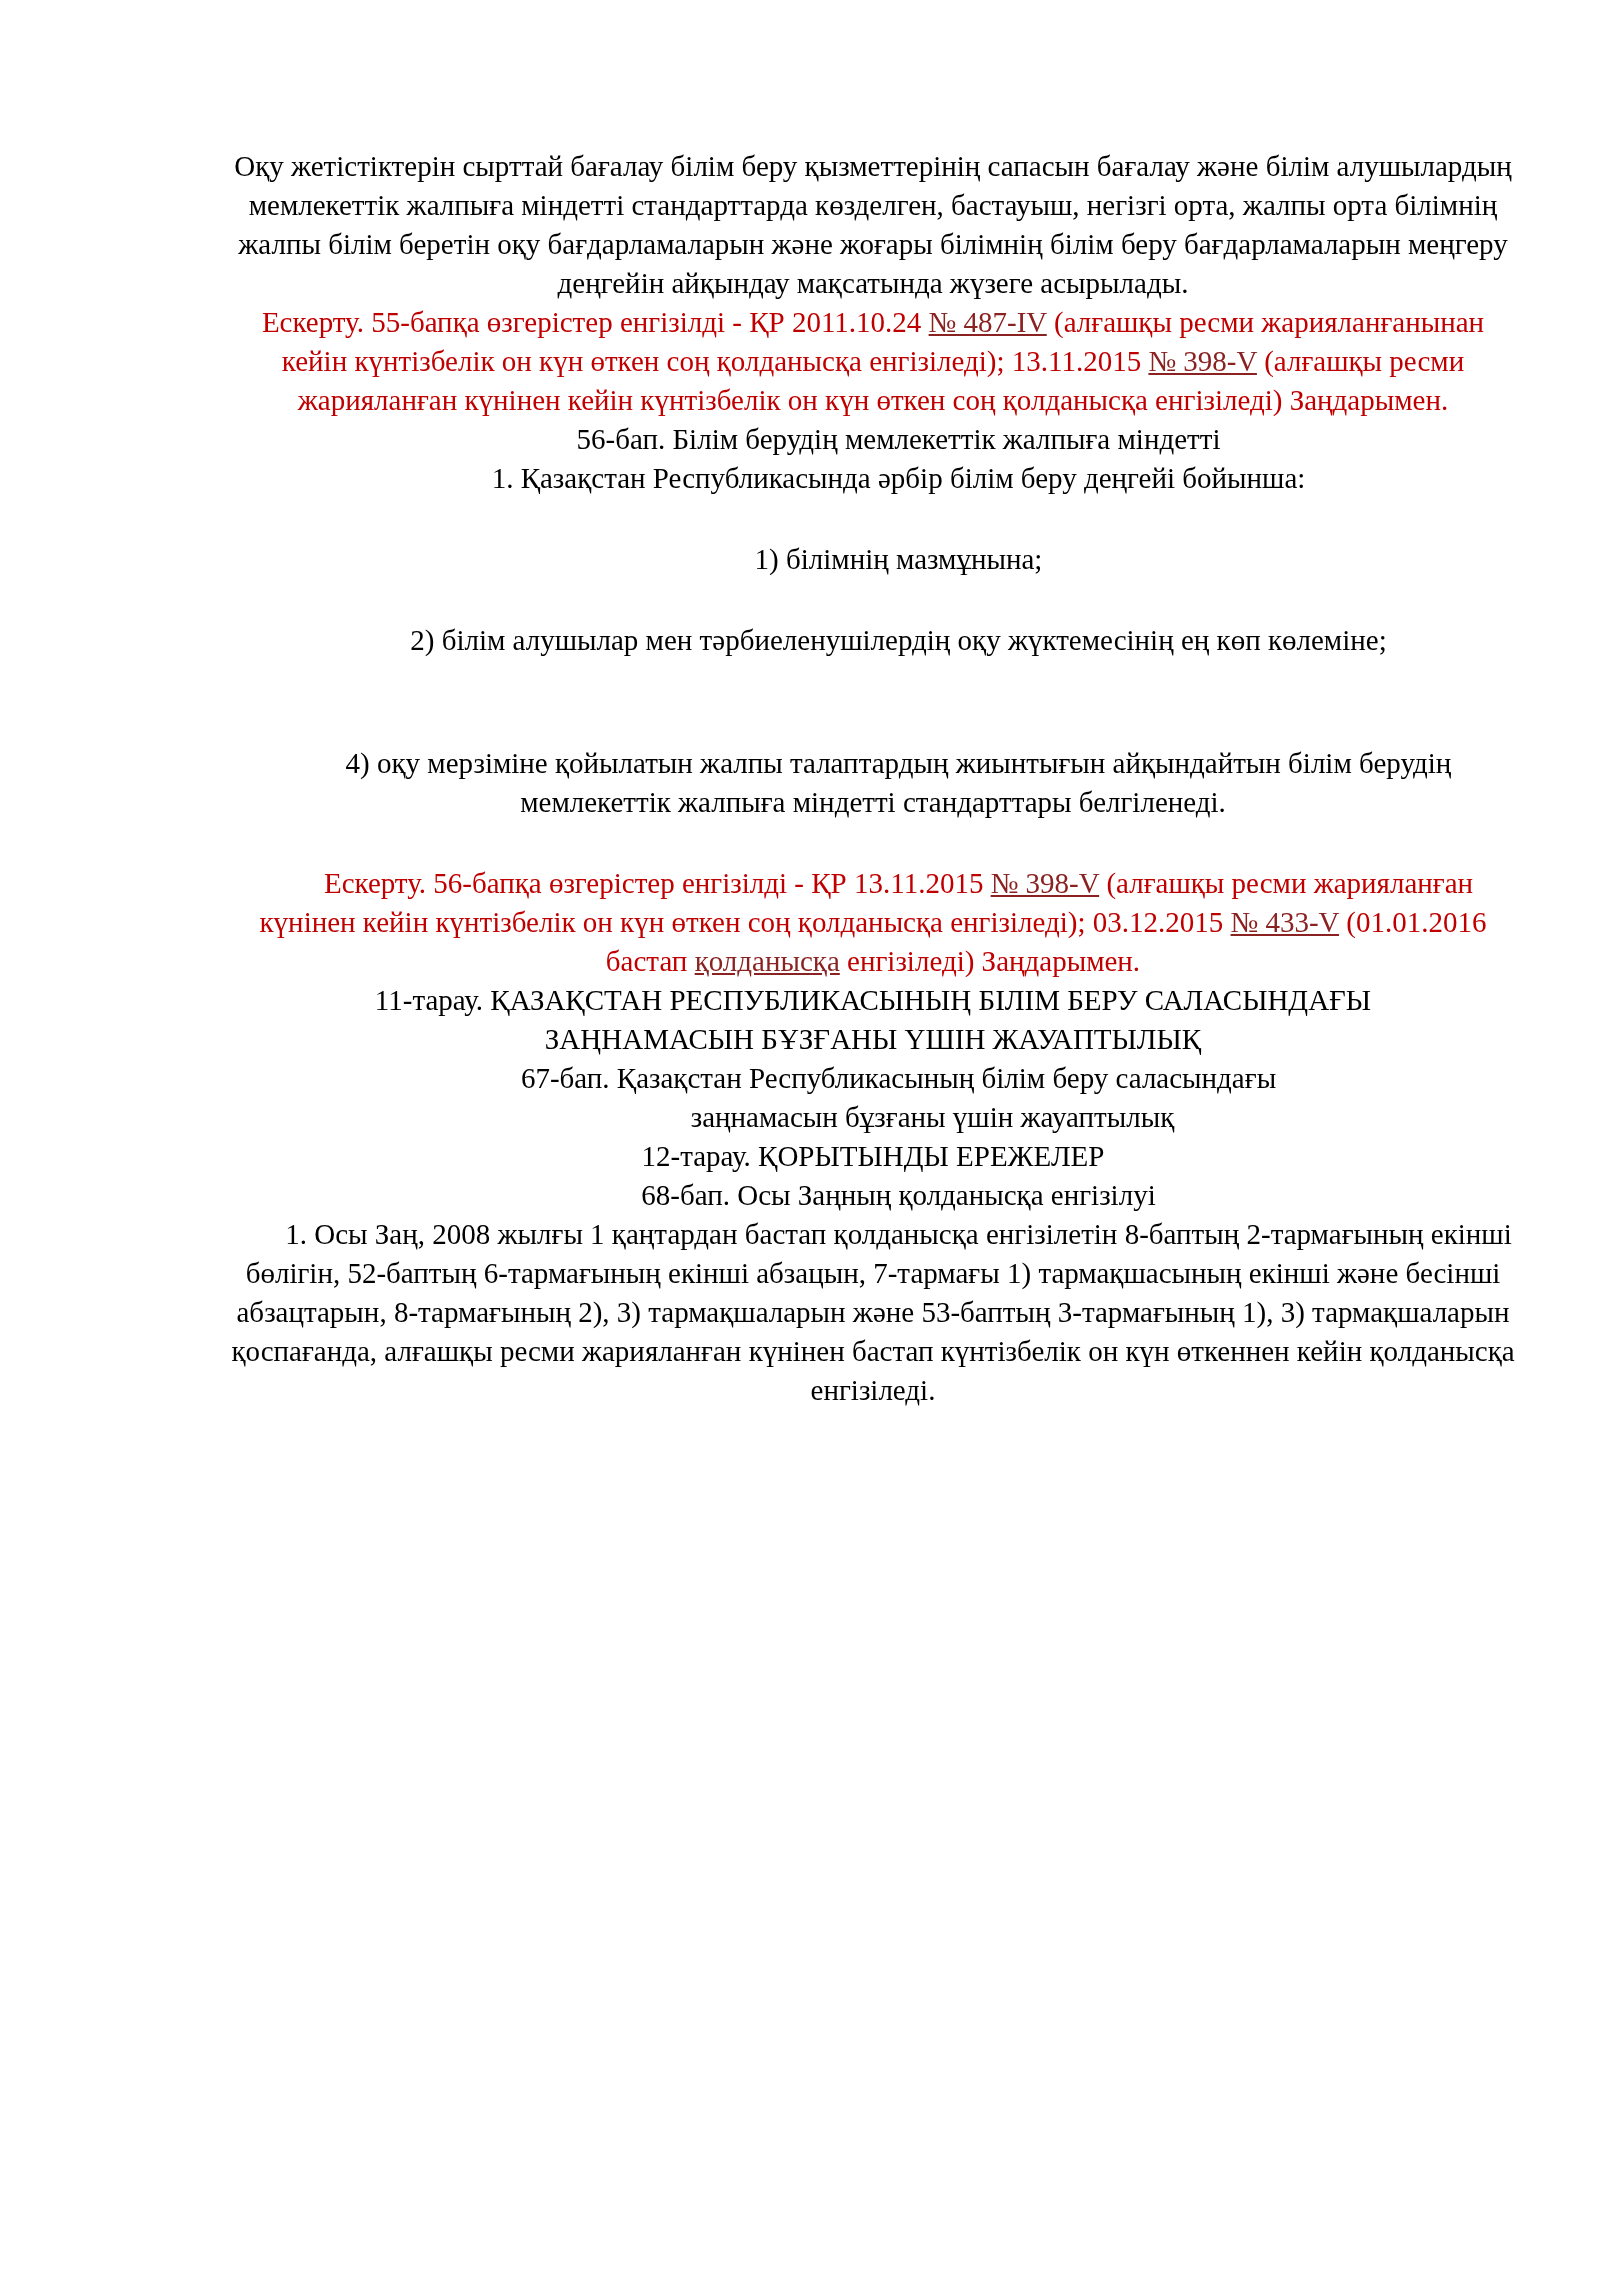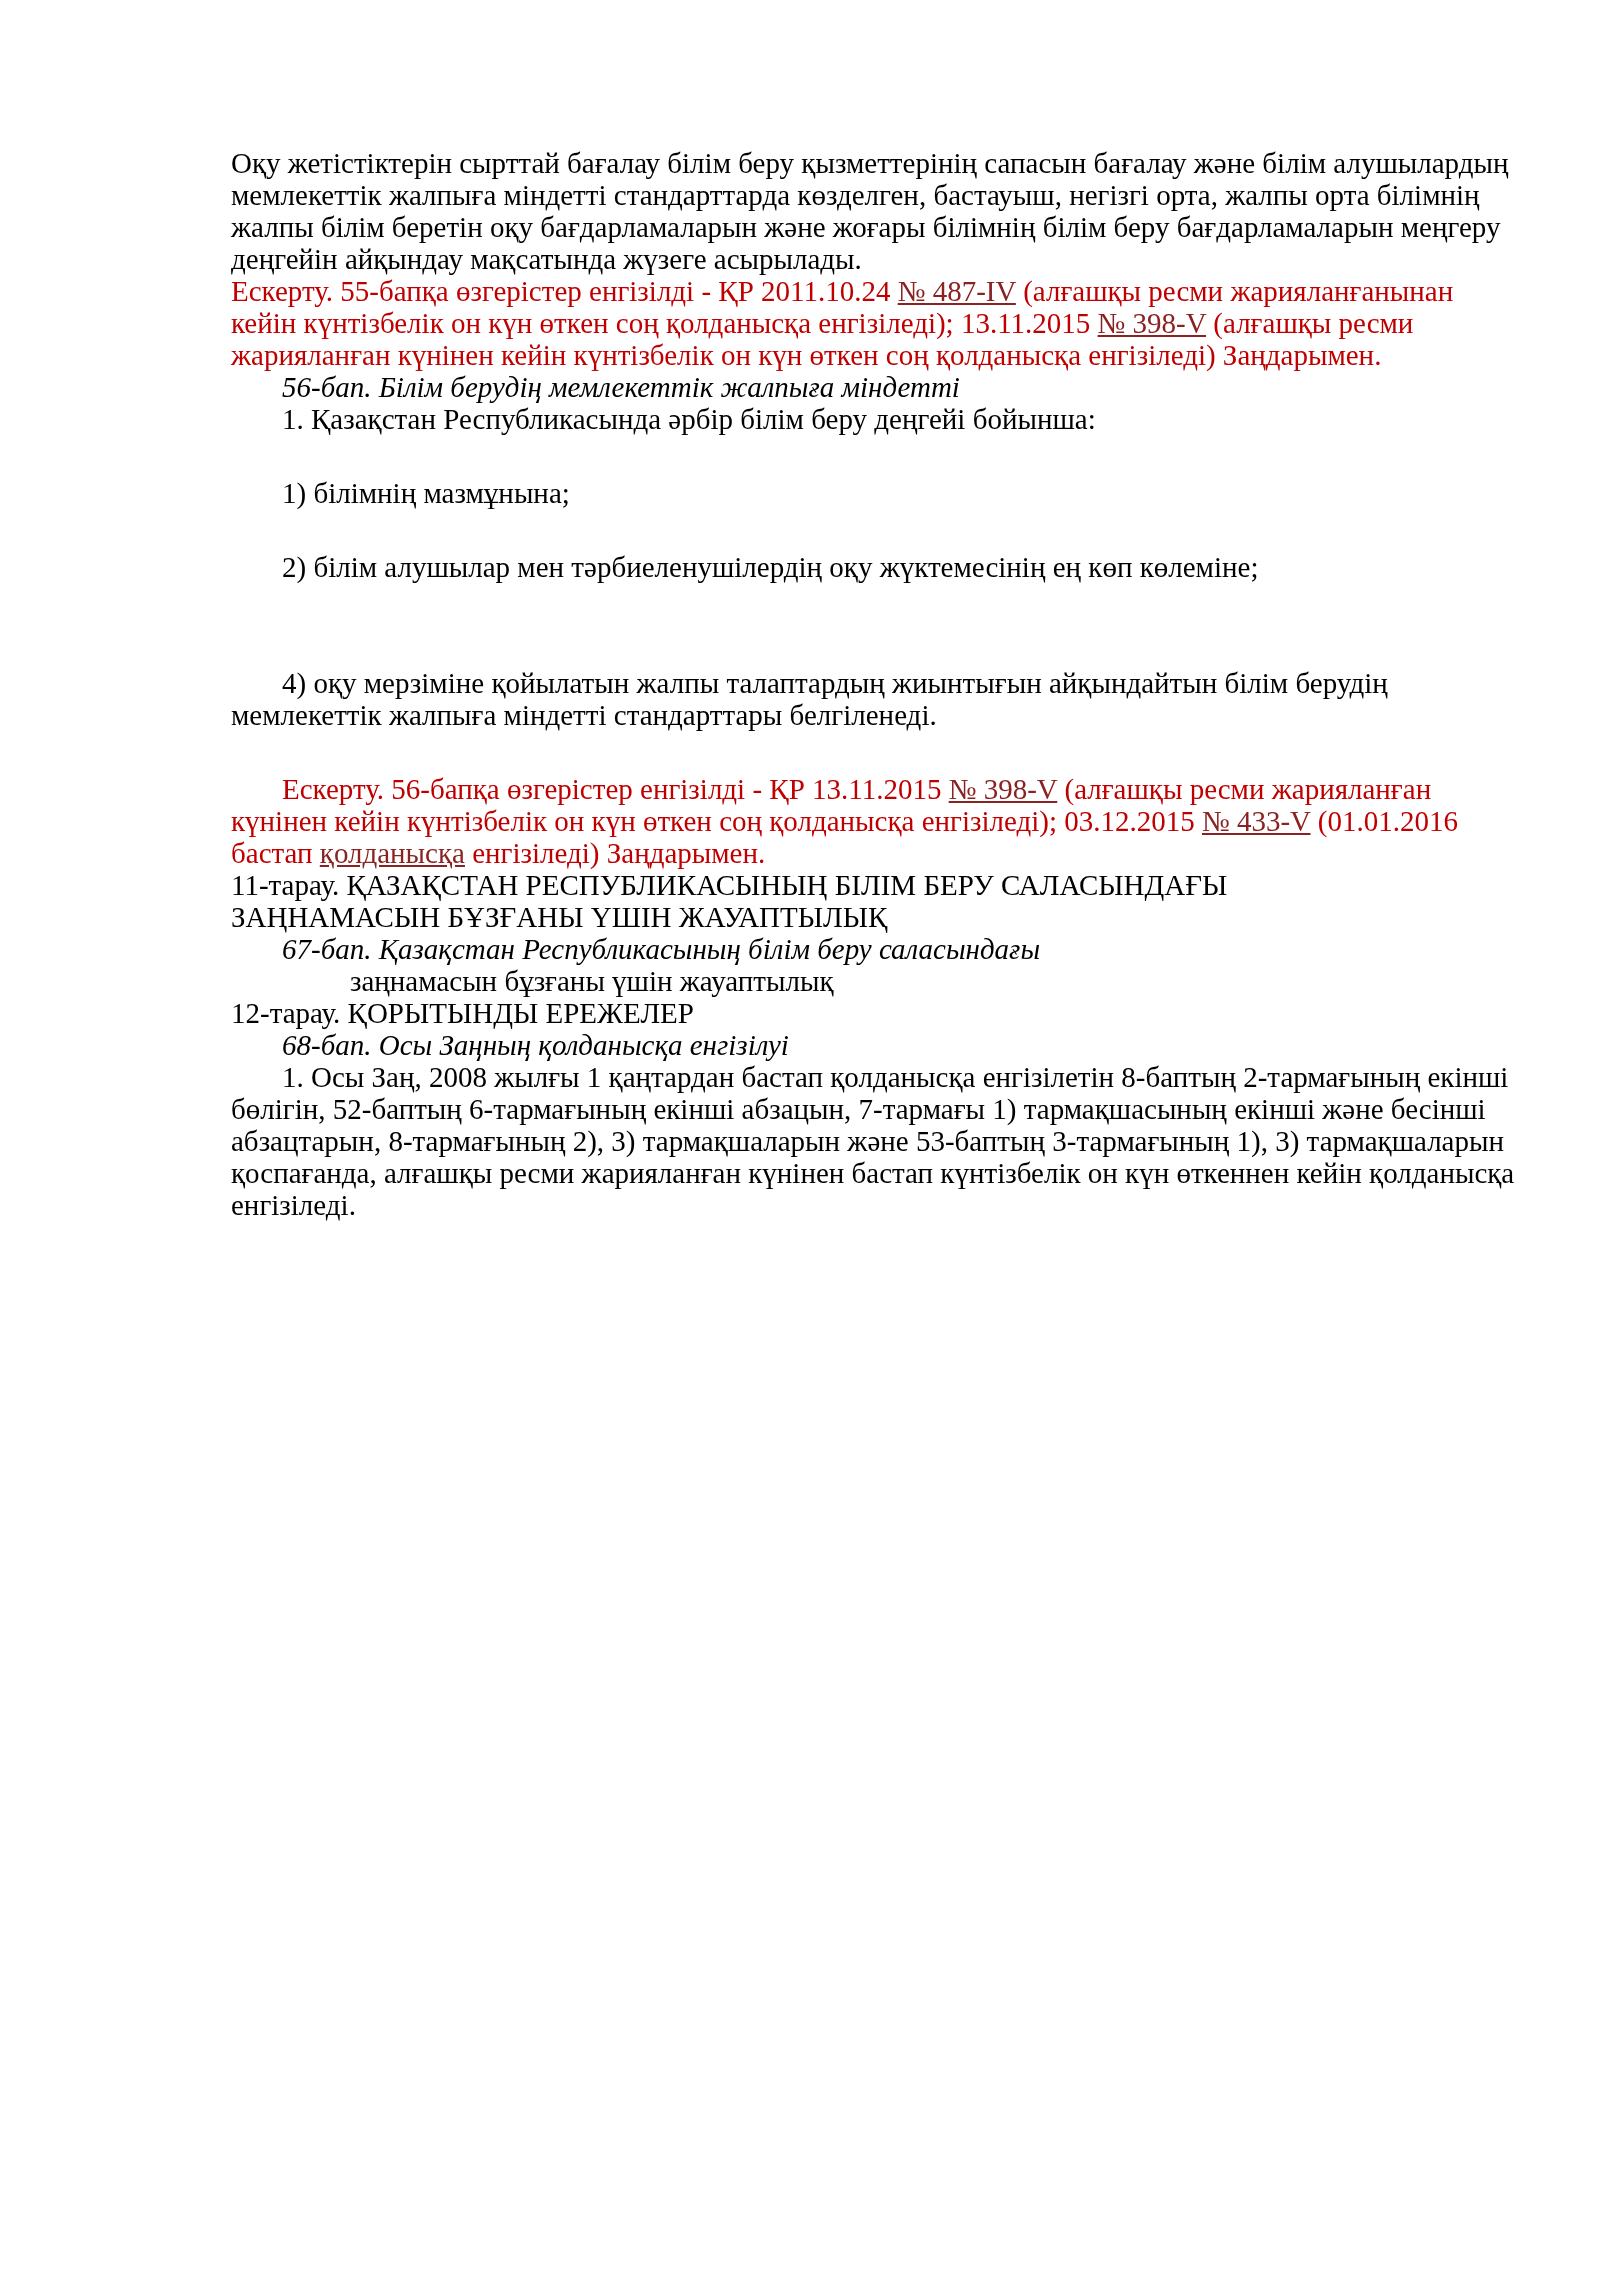--- a/index.html
+++ b/index.html
@@ -16,34 +16,34 @@
   .page {
     box-sizing: border-box;
     width: 1621px;
     height: 2293px;
     padding: 147px 106px 39px 231px;
     overflow: hidden;
   }
   .page p, .page h2, .page h3 {
     margin: 0;
     font-size: 29px;
-    line-height: 32px;
+    line-height: 39px;
     font-weight: normal;
-    text-align: left;
+    text-align: center;
   }
   .body   { color: var(--body-color, #000000); }
   .indent { text-indent: 51px; }
   .note   { color: var(--note-color, #c00000); }
   .doc-link {
     color: var(--link-color, #8b2222);
     text-decoration: underline;
     cursor: pointer;
   }
   .article-heading { font-weight: bold; color: var(--body-color, #000000); }
-  .article-heading .hl1 { display: block; padding-left: 51px; font-style: italic; }
+  .article-heading .hl1 { display: block; padding-left: 51px; }
   .article-heading .hl2 { display: block; padding-left: 119px; }
   .chapter-heading {
     color: var(--body-color, #000000);
     line-height: 69px;
     margin: 23.5px 0 13.7px 0;
   }
   .chapter-heading span { display: block; }
   .gap { height: 42px; }
 </style>
 </head>

